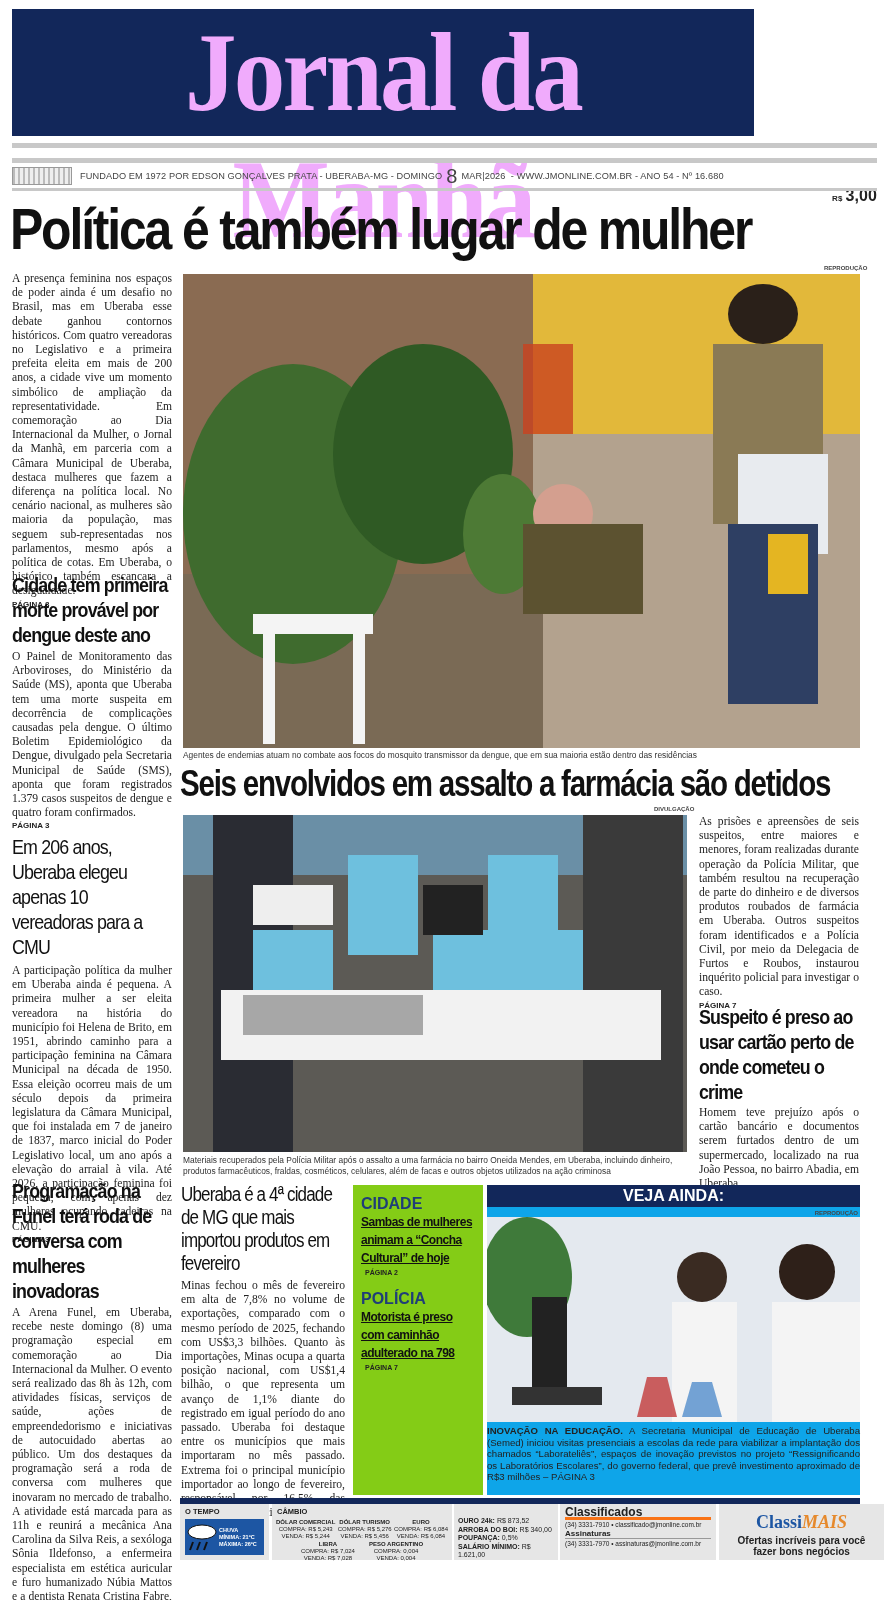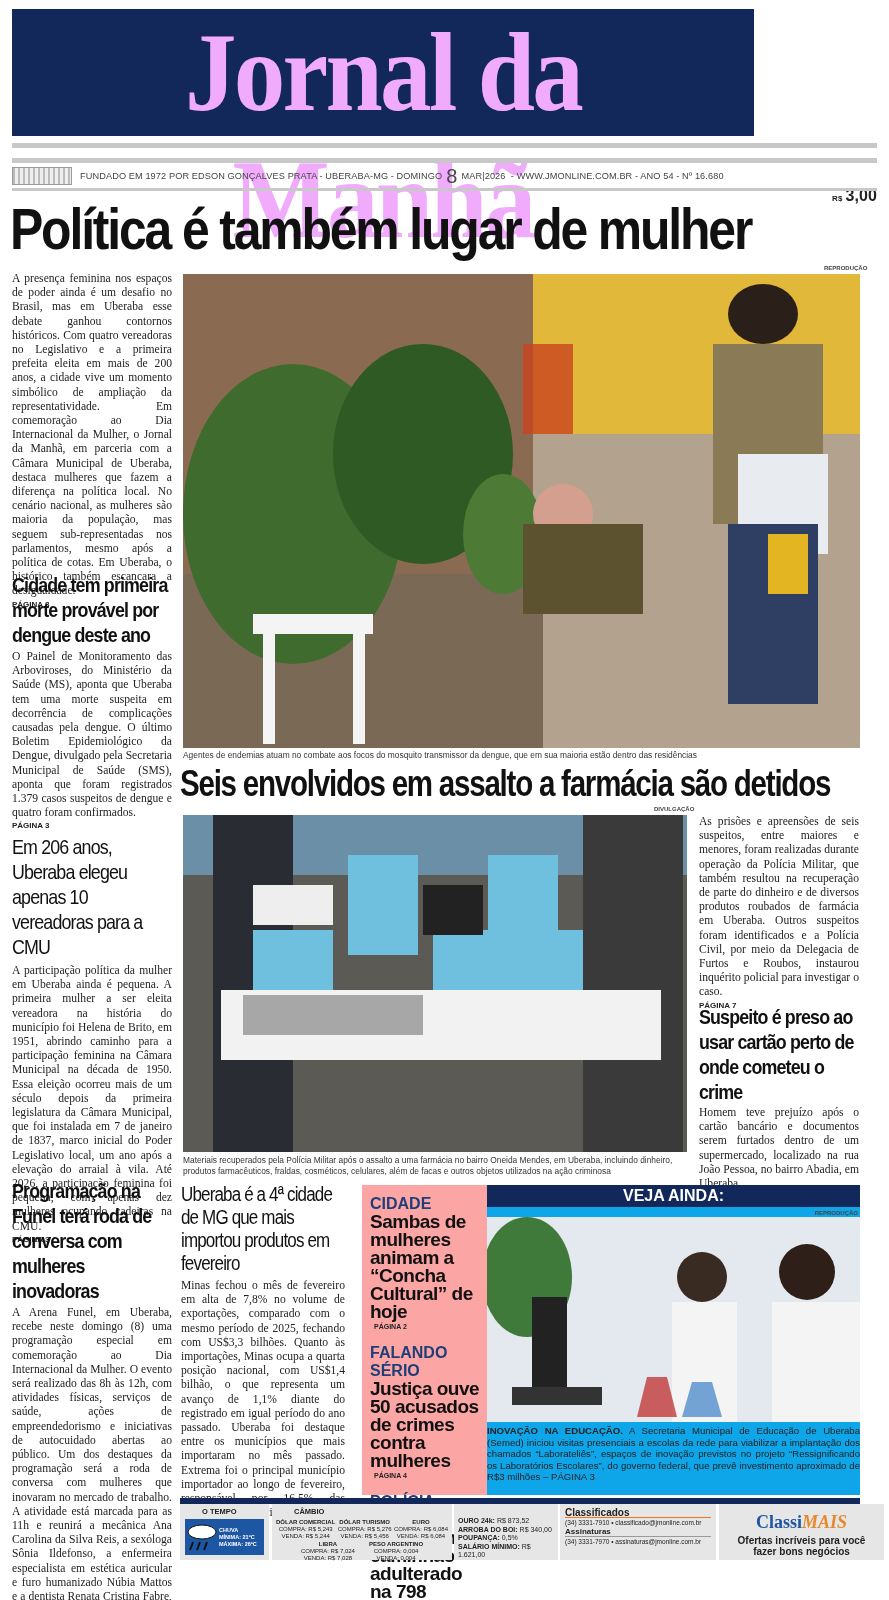--- a/index.html
+++ b/index.html
@@ -16,30 +16,30 @@
   .headline { left: 10px; top: 194px; width: 870px; font-family: "Liberation Sans", sans-serif; font-weight: bold; font-size: 58px; letter-spacing: -2.5px; color: #111; line-height: 70px; transform: scaleX(0.86); transform-origin: left; white-space: nowrap; }
   .credit { font-family: "Liberation Sans", sans-serif; font-size: 6px; font-weight: bold; color: #444; }
   .col-left { left: 12px; width: 160px; }
   .body-text { font-size: 11.6px; line-height: 14.2px; text-align: justify; color: #222; hyphens: auto; }
   .pg { font-family: "Liberation Sans", sans-serif; font-weight: bold; font-size: 8px; color: #222; margin-top: 1px; display: block; }
   .h2 { font-family: "Liberation Sans", sans-serif; font-weight: bold; font-size: 21px; line-height: 25px; letter-spacing: -1px; color: #111; transform: scaleX(0.85); transform-origin: left; width: 118%; }
   .h2.light { font-weight: normal; }
   .photo { background: #777; overflow: hidden; }
   .caption { font-family: "Liberation Sans", sans-serif; font-size: 8.4px; color: #333; line-height: 10.5px; }
   .sub-h { font-family: "Liberation Sans", sans-serif; font-weight: bold; font-size: 36px; letter-spacing: -1.5px; color: #111; transform: scaleX(0.82); transform-origin: left; white-space: nowrap; line-height: 40px; }
-  .sidebox { left: 362px; top: 1185px; width: 130px; height: 310px; background: #fca5a5; padding: 10px 8px; }
+  .sidebox { left: 353px; top: 1185px; width: 130px; height: 310px; background: #84cc16; padding: 10px 8px; }
   .sidebox .sec { font-family: "Liberation Sans", sans-serif; font-weight: bold; font-size: 16px; color: #1f3e78; }
-  .sidebox .t { font-family: "Liberation Sans", sans-serif; font-weight: bold; font-size: 19px; line-height: 18px; color: #111; letter-spacing: -0.5px; }
+  .sidebox .t { font-family: "Liberation Sans", sans-serif; font-weight: bold; font-size: 12px; line-height: 18px; color: #111; letter-spacing: -0.5px; text-decoration: underline; }
   .sidebox .p { font-family: "Liberation Sans", sans-serif; font-weight: bold; font-size: 7px; color: #222; margin: 2px 0 14px 4px; }
   .veja { left: 487px; top: 1185px; width: 373px; height: 310px; background: #0ea5e9; }
   .veja .bar { background: #12275a; color: #fff; text-align: center; font-family: "Liberation Sans", sans-serif; font-weight: bold; font-size: 16px; line-height: 22px; }
   .veja .txt { font-family: "Liberation Sans", sans-serif; font-size: 9.6px; line-height: 11.5px; padding: 3px 0 0 0; text-align: justify; color: #222; }
   .footer-line { left: 180px; top: 1498px; width: 680px; height: 6px; background: #12275a; }
   .footer { top: 1504px; height: 56px; background: #e6e6e6; font-family: "Liberation Sans", sans-serif; color: #222; }
-  .f-label { font-size: 7.5px; font-weight: bold; padding: 3px 22px; }
+  .f-label { font-size: 7.5px; font-weight: bold; padding: 3px 5px; }
   .f-small { font-size: 6px; line-height: 7px; text-align: center; }
   .f-bold { font-weight: bold; }
 </style>
 </head>
 <body>
 
 <div class="abs masthead">
   <h1>Jornal da Manhã</h1>
 </div>
 <div class="abs greybar" style="left:12px;top:143px;width:865px;"></div>
@@ -141,25 +141,20 @@
   <span class="pg">PÁGINA 3</span>
 </div>
 
 <div class="abs sidebox">
   <div>
     <div class="sec">CIDADE</div>
     <div class="t">Sambas de mulheres animam a “Concha Cultural” de hoje</div>
     <div class="p">PÁGINA 2</div>
   </div>
   <div>
-    <div class="sec">FALANDO SÉRIO</div>
-    <div class="t">Justiça ouve 50 acusados de crimes contra mulheres</div>
-    <div class="p">PÁGINA 4</div>
-  </div>
-  <div>
     <div class="sec">POLÍCIA</div>
     <div class="t">Motorista é preso com caminhão adulterado na 798</div>
     <div class="p">PÁGINA 7</div>
   </div>
 </div>
 
 <div class="abs veja">
   <div class="bar">VEJA AINDA:</div>
   <div class="credit" style="text-align:right;padding:3px 2px 1px 0;">REPRODUÇÃO</div>
   <div class="photo" style="width:373px;height:205px;background:#dfe6ee;">
@@ -232,21 +227,21 @@
 </div>
 
 <div class="abs footer" style="left:454px;width:104px;padding:13px 4px 0 4px;font-size:7px;line-height:8.5px;">
   <div><b>OURO 24k:</b><span> R$ 873,52</span></div>
   <div><b>ARROBA DO BOI:</b><span> R$ 340,00</span></div>
   <div><b>POUPANÇA:</b><span> 0,5%</span></div>
   <div><b>SALÁRIO MÍNIMO:</b><span> R$ 1.621,00</span></div>
 </div>
 
 <div class="abs footer" style="left:560px;width:156px;padding:4px 5px;font-size:6.5px;line-height:9px;">
-  <div class="f-bold" style="font-size:10px;border-bottom:1px solid #f97316;">Classificados</div>
+  <div class="f-bold" style="font-size:12px;border-bottom:3px solid #f97316;">Classificados</div>
   <div>(34) 3331-7910 • classificado@jmonline.com.br</div>
   <div class="f-bold" style="font-size:8px;border-bottom:1px solid #999;">Assinaturas</div>
   <div>(34) 3331-7970 • assinaturas@jmonline.com.br</div>
 </div>
 
 <div class="abs footer" style="left:719px;width:165px;text-align:center;padding-top:8px;">
   <div style="font-family:'Liberation Serif',serif;font-weight:bold;font-size:18px;color:#1d56a3;"><span>Classi</span><i style="color:#e6892c;">MAIS</i></div>
   <div style="font-weight:bold;font-size:10px;line-height:11px;padding:2px 6px;">Ofertas incríveis para você fazer bons negócios</div>
 </div>
 

